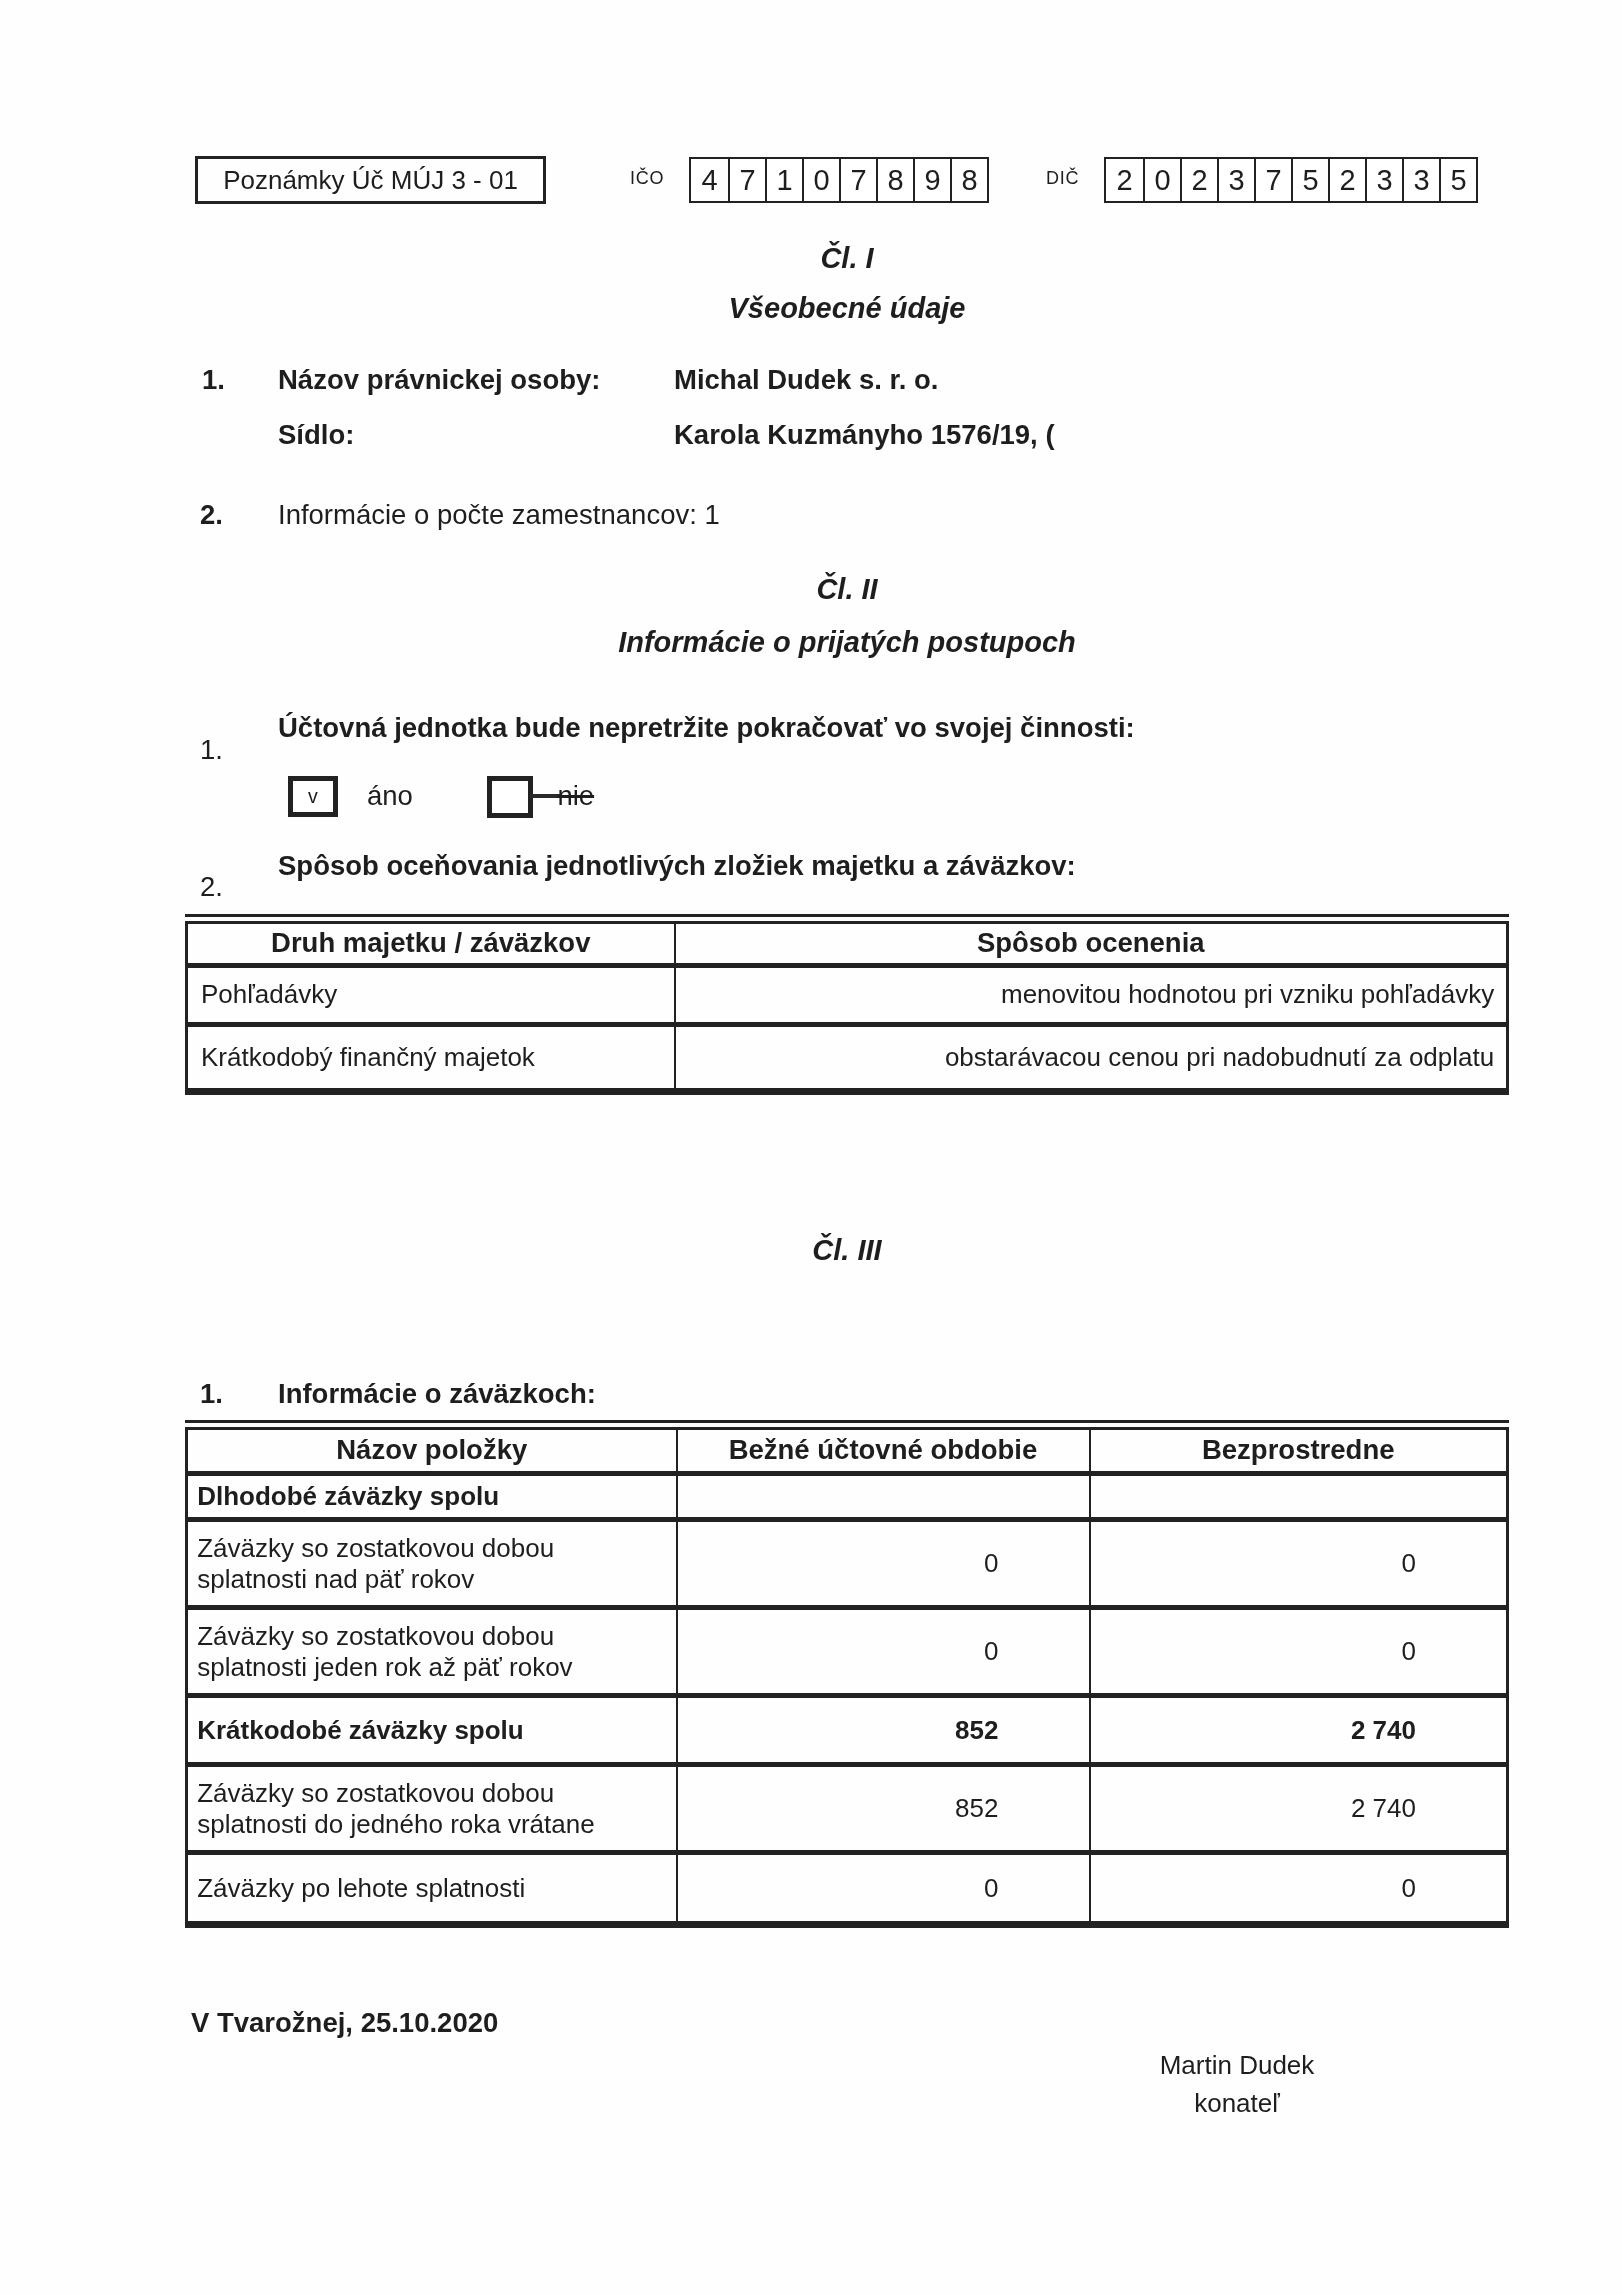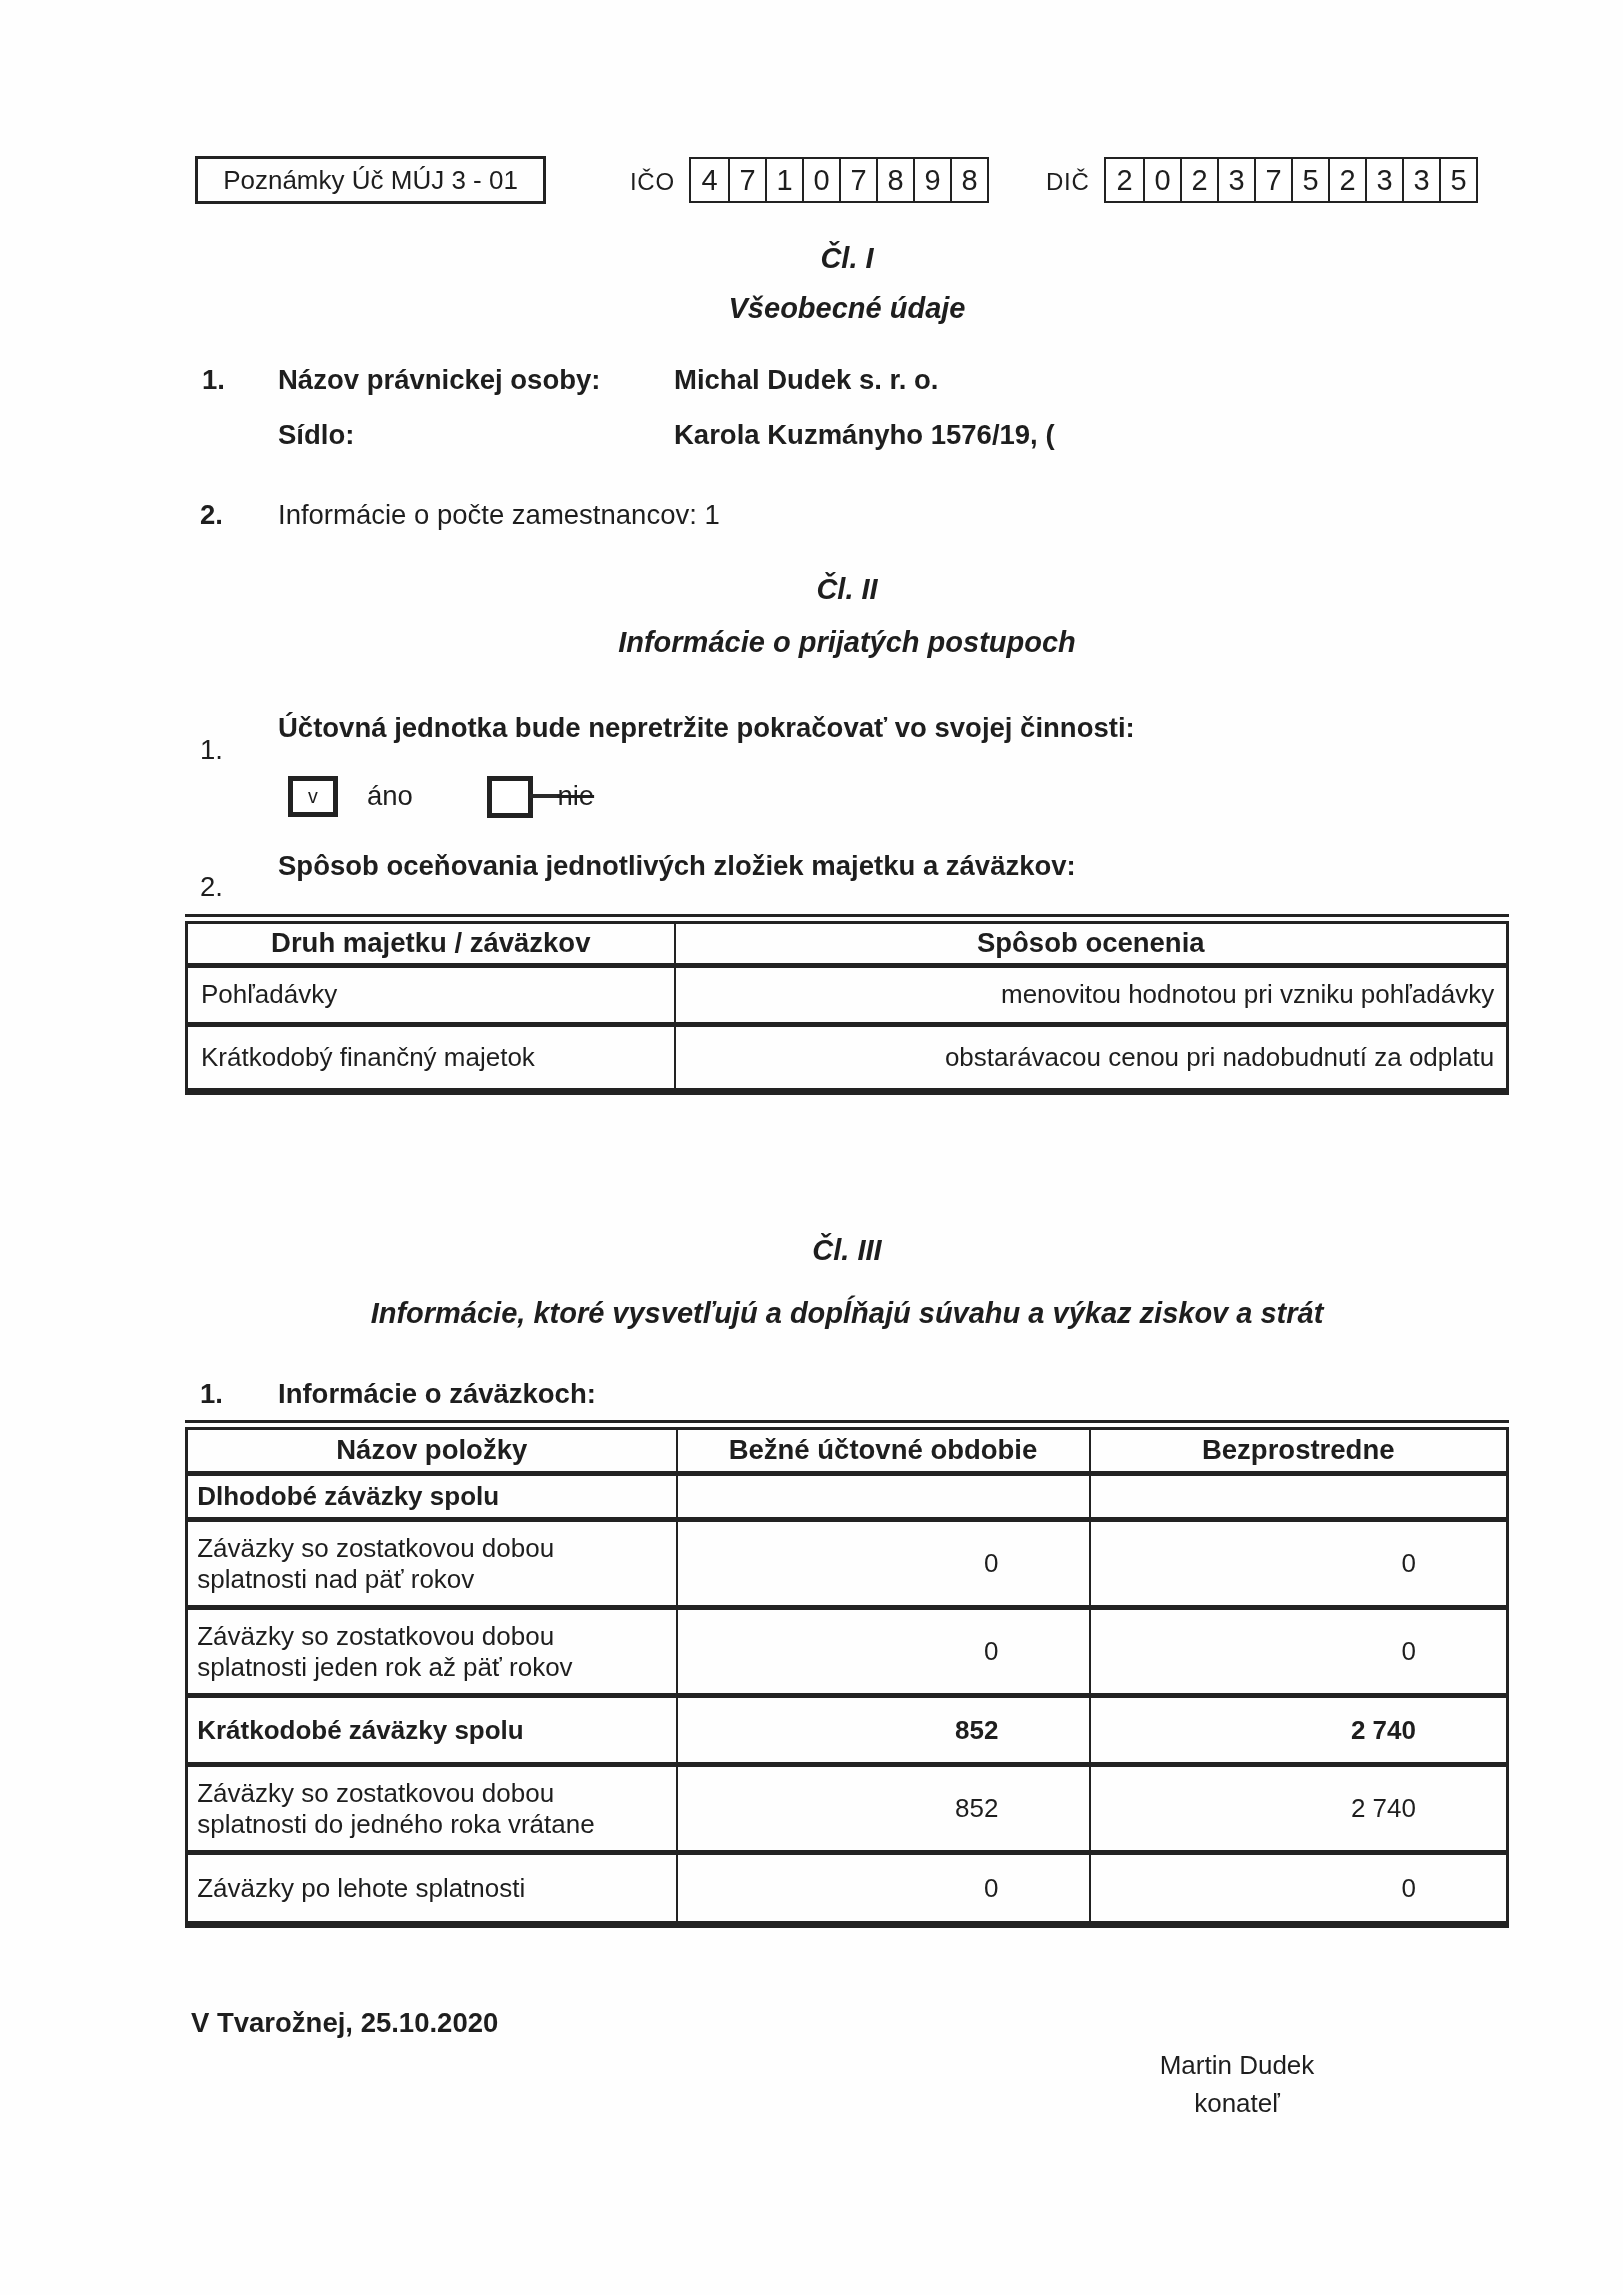--- a/index.html
+++ b/index.html
@@ -15,21 +15,21 @@
   }
 
   
   .form-code-box {
     position:absolute; left:195px; top:156px;
     width:351px; height:48px;
     border:3.3px solid #222;
     display:flex; align-items:center; justify-content:center;
     font-size:26px;
   }
-  .id-label { position:absolute; top:168px; font-size:24px; letter-spacing:0.7px; }
+  .id-label { position:absolute; top:168px; font-size:18px; letter-spacing:0.7px; }
   .ico-label { left:630px; }
   .dic-label { left:1046px; }
   .digit-strip {
     position:absolute; top:157px;
     display:flex;
     border:2.6px solid #222;
     background:#fff;
   }
   .ico-strip { left:689px; }
   .dic-strip { left:1104px; }
@@ -200,21 +200,20 @@
         </tr>
         <tr class="r2">
           <td class="name-cell">Krátkodobý finančný majetok</td>
           <td class="method-cell">obstarávacou cenou pri nadobudnutí za odplatu</td>
         </tr>
       </tbody>
     </table>
   </div>
 
   <div class="center-block cl-title" style="top:1234px">Čl. III</div>
-  <div class="center-block cl-subtitle" style="top:1297px">Informácie, ktoré vysvetľujú a dopĺňajú súvahu a výkaz ziskov a strát</div>
 
   <span class="abs b" style="left:200px; top:1378px">1.</span>
   <span class="abs b" style="left:278px; top:1378px">Informácie o záväzkoch:</span>
 
   <div class="tbl-wrap t2-wrap">
     <table class="t2">
       <colgroup>
           <col style="width:490px">
           <col style="width:413px">
           <col>

